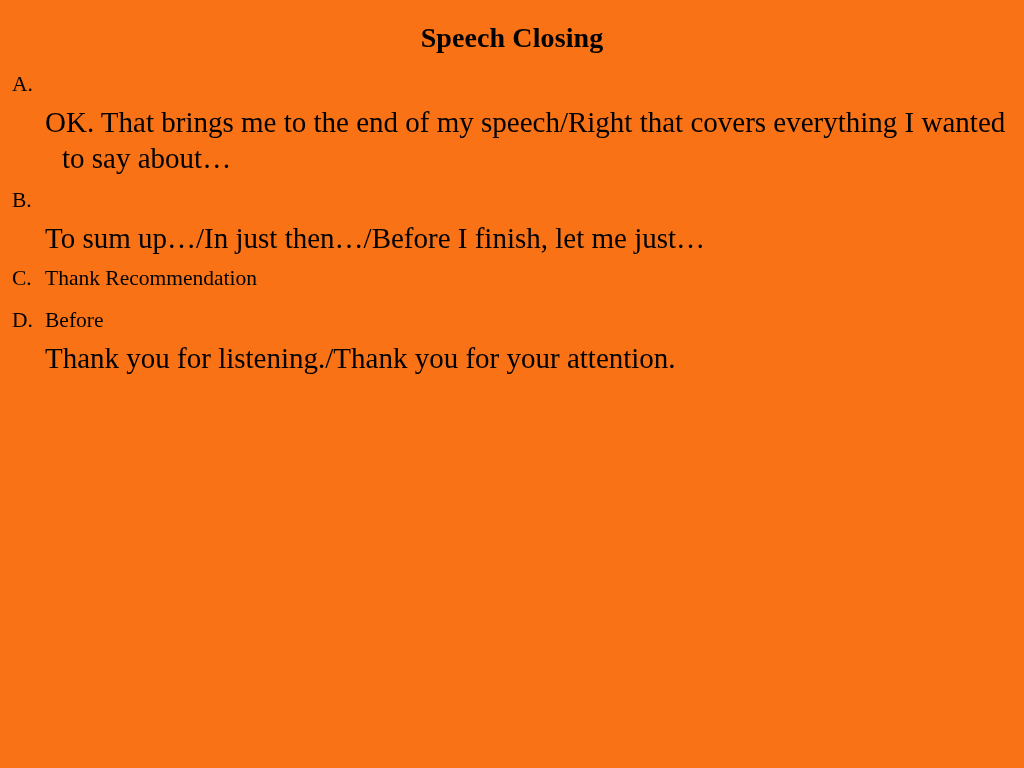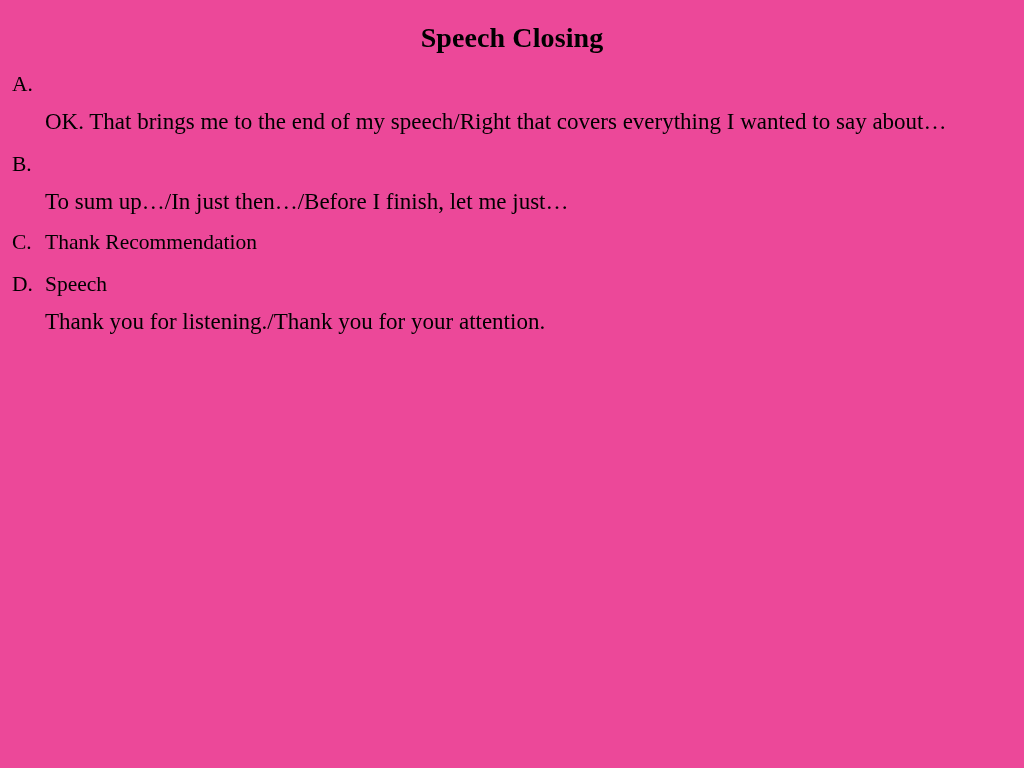--- a/index.html
+++ b/index.html
@@ -13,21 +13,21 @@
     background: #ffffff;
     font-family: "Liberation Serif", "DejaVu Serif", serif;
     color: #000000;
     overflow: hidden;
   }
 
   .slide {
     position: relative;
     width: 1024px;
     height: 768px;
-    background: #ec4899;
+    background: #f97316;
     box-sizing: border-box;
   }
 
   .slide-title {
     position: absolute;
     top: 22px;
     left: 0;
     width: 1024px;
     text-align: center;
     font-size: 28px;
@@ -67,21 +67,21 @@
   }
 
   .entry-label {
     font-size: 21.5px;
     color: #000000;
   }
 
   .entry-body {
     margin: 0;
     padding: 0 0 0 33px;
-    font-size: 23px;
+    font-size: 29px;
     line-height: 36px;
     text-indent: 0;
     color: #000000;
   }
 
   .entry-body.hanging {
     padding-left: 50px;
     text-indent: -17px;
   }
 
@@ -121,20 +121,20 @@
         <span class="entry-marker">C.</span>
         <span class="entry-label">Thank Recommendation</span>
       </div>
     </div>
 
     <div class="spacer-c"></div>
 
     <div class="outline-entry">
       <div class="entry-heading">
         <span class="entry-marker">D.</span>
-        <span class="entry-label">Speech</span>
+        <span class="entry-label">Before</span>
       </div>
       <p class="entry-body">Thank you for listening./Thank you for your attention.</p>
     </div>
 
   </div>
 
 </div>
 
 </body></html>

